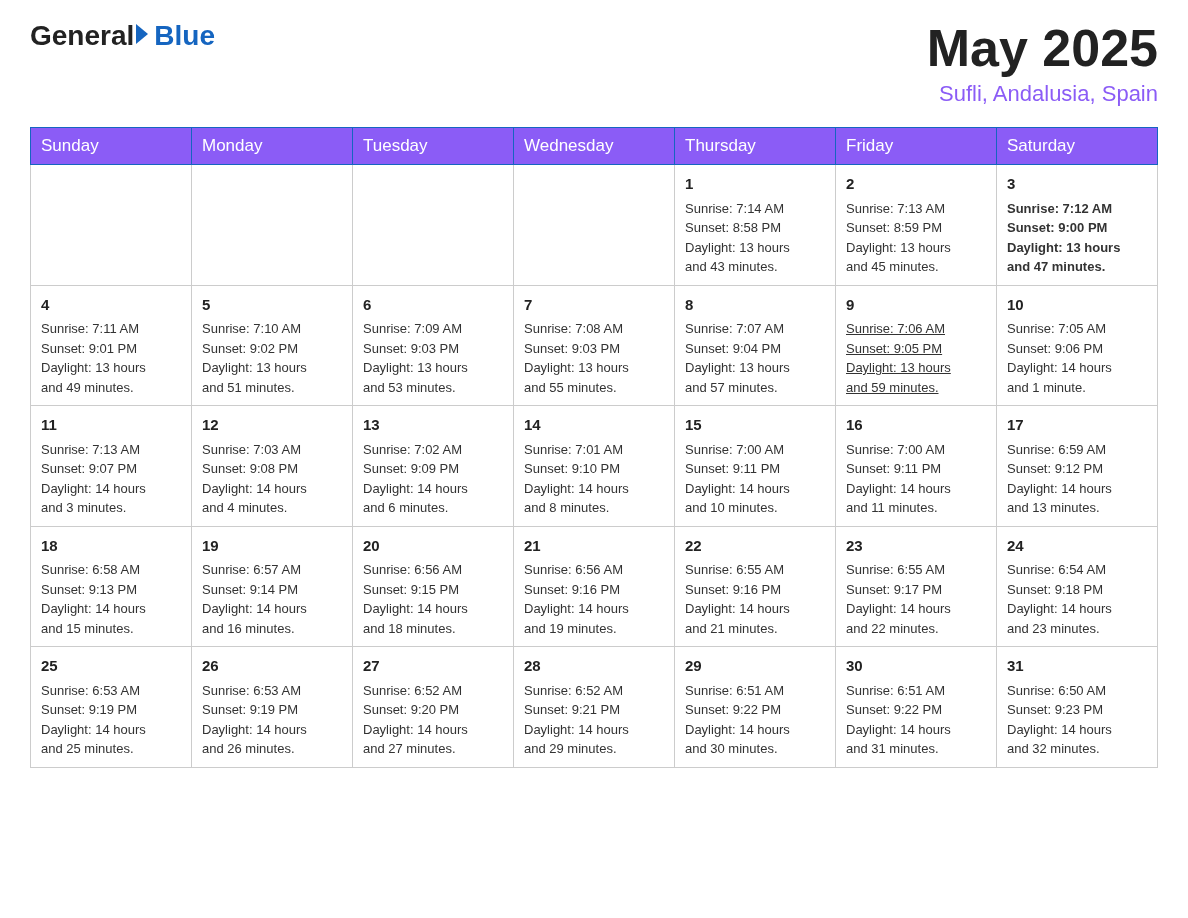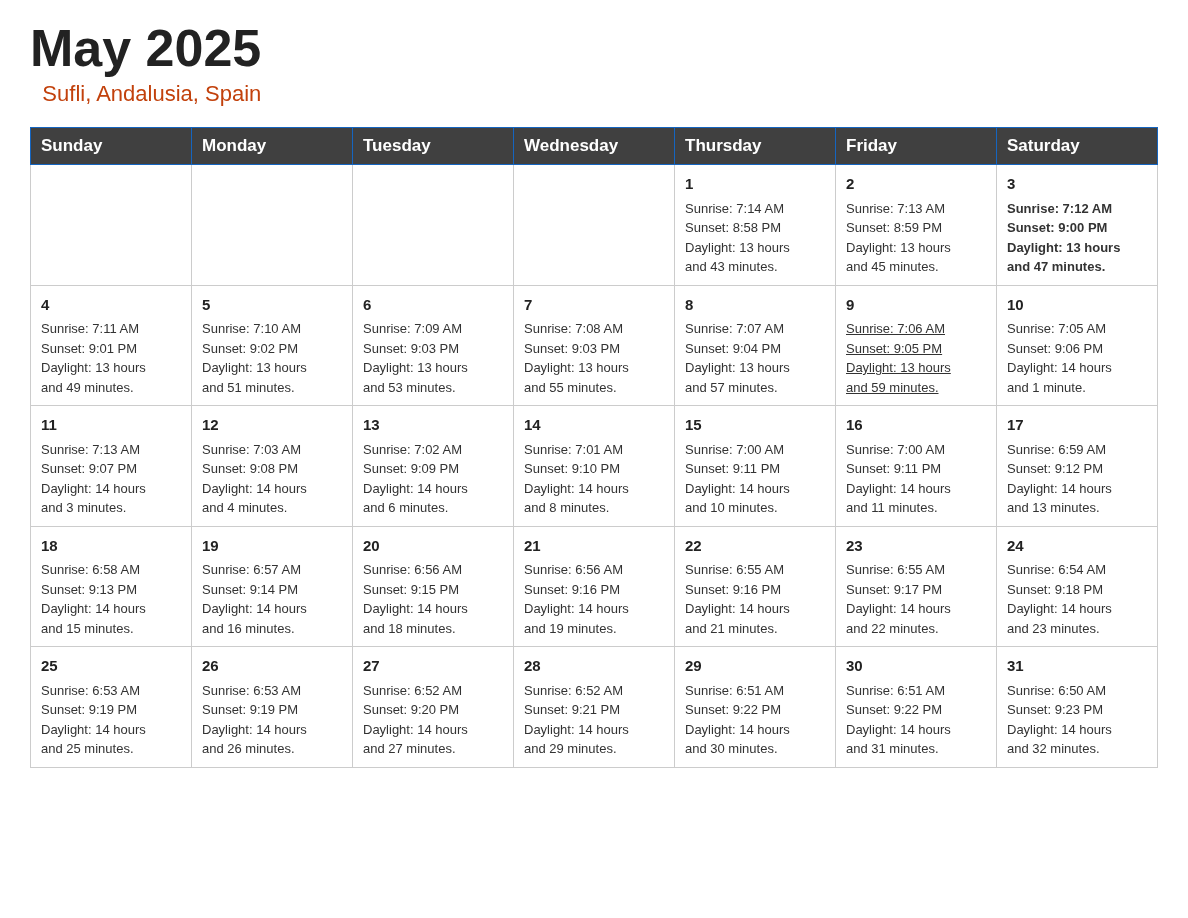--- a/index.html
+++ b/index.html
@@ -55,34 +55,34 @@
     }
     .month-title {
       font-size: 52px;
       font-weight: bold;
       color: #222;
       line-height: 1.1;
       text-align: right;
     }
     .location-title {
       font-size: 22px;
-      color: #c2410c;
+      color: #8b5cf6;
       margin-top: 4px;
     }
     .calendar {
       width: 100%;
       border-collapse: collapse;
       border: 1px solid #aaa;
     }
     .calendar th {
-      background-color: #404040;
+      background-color: #8b5cf6;
       color: #fff;
       padding: 8px 10px;
       font-size: 17px;
-      font-weight: bold;
+      font-weight: normal;
       text-align: left;
       border: 1px solid #1565c0;
     }
     .calendar td {
       vertical-align: top;
       padding: 8px 10px;
       border: 1px solid #ccc;
       width: 14.28%;
       min-height: 110px;
       font-size: 13px;
@@ -102,20 +102,29 @@
       line-height: 1.5;
     }
     .empty-cell {
       background: #fff;
     }
   </style>
 </head>
 <body>
 
 <div class="header">
+  <div class="logo">
+    <div class="logo-text">
+      <span class="logo-general">General</span>
+      <div class="logo-blue-part">
+        <div class="logo-arrow"></div>
+        <span class="logo-blue-word">Blue</span>
+      </div>
+    </div>
+  </div>
   <div class="title-section">
     <div class="month-title">May 2025</div>
     <div class="location-title">Sufli, Andalusia, Spain</div>
   </div>
 </div>
 
 <table class="calendar">
   <thead>
     <tr>
     <th>Sunday</th>

